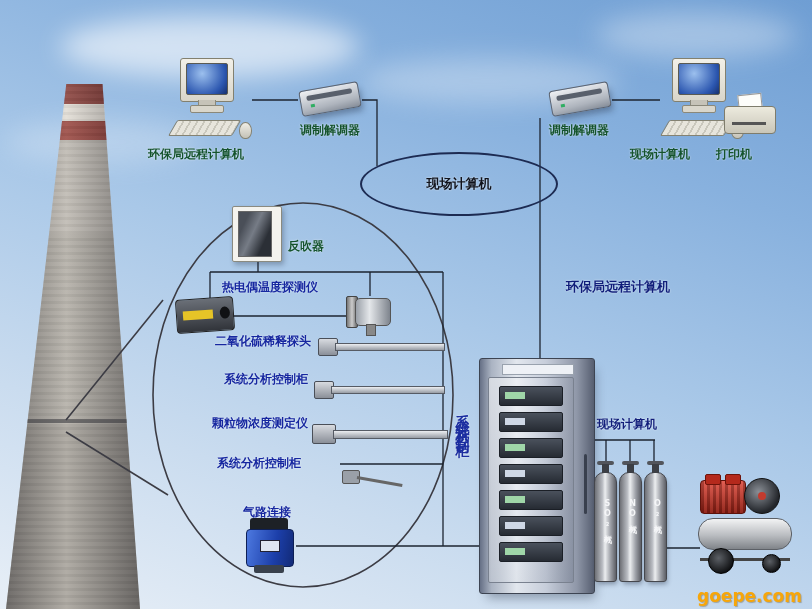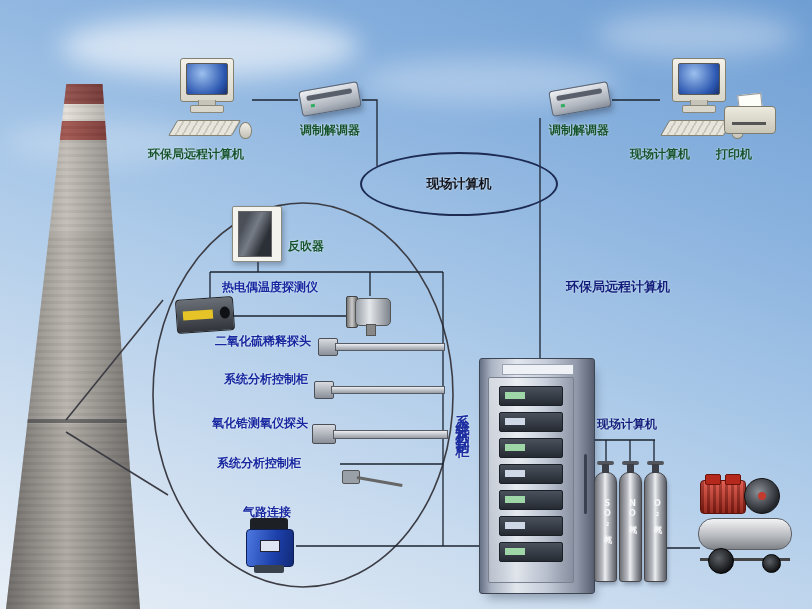--- a/index.html
+++ b/index.html
@@ -242,21 +242,21 @@
     <div class="pflange"></div>
     <div class="prod" style="width:108px;"></div>
   </div>
 
   <div class="lbl blue" style="left:224px;top:371px;">系统分析控制柜</div>
   <div class="probe" style="left:314px;top:381px;">
     <div class="pflange"></div>
     <div class="prod" style="width:112px;"></div>
   </div>
 
-  <div class="lbl blue" style="left:212px;top:415px;">氧化锆测氧仪探头</div>
+  <div class="lbl blue" style="left:212px;top:415px;">颗粒物浓度测定仪</div>
   <div class="probe" style="left:312px;top:424px;">
     <div class="pflange" style="width:22px;height:18px;"></div>
     <div class="prod" style="left:21px;top:6px;width:113px;height:7px;"></div>
   </div>
 
   <div class="lbl blue" style="left:217px;top:455px;">系统分析控制柜</div>
   <div class="tc">
     <div class="tchead"></div>
     <div class="tcwire"></div>
   </div>
@@ -324,14 +324,15 @@
     </div>
     <div class="fly">
       <div class="flyhub"></div>
     </div>
     <div class="tank"></div>
     <div class="axle"></div>
     <div class="wheel w1"></div>
     <div class="wheel w2"></div>
   </div>
 
+  <div class="wm" style="left:697px;top:586px;">goepe.com</div>
 
 </div>
 
 </body></html>

